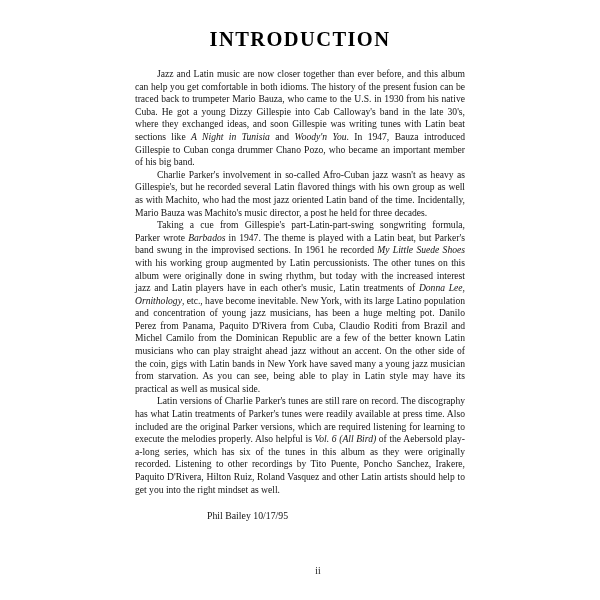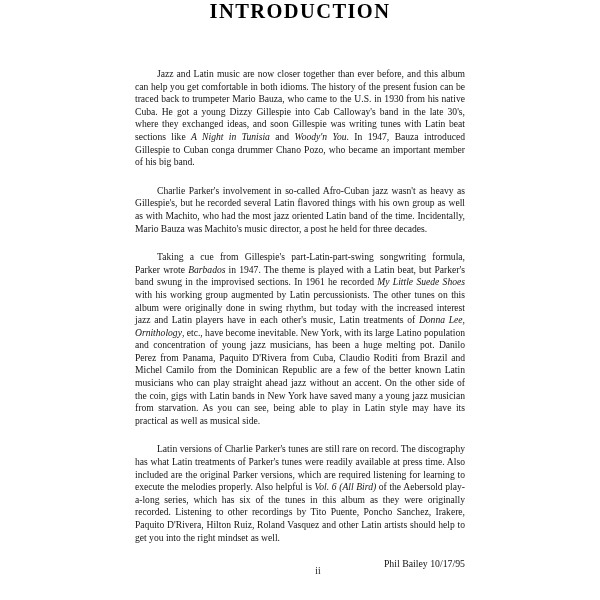--- a/index.html
+++ b/index.html
@@ -21,45 +21,46 @@
     box-sizing: border-box;
     padding: 0;
   }
   .title {
     text-align: center;
     font-family: "Liberation Serif", serif;
     font-weight: bold;
     font-size: 20.5px;
     letter-spacing: 1.4px;
     margin: 0;
+    padding-top: 28px;
     color: #000000;
   }
   .body-col {
     position: absolute;
     left: 135px;
     top: 68px;
     width: 330px;
   }
   p.para {
     margin: 0 0 0 0;
     text-indent: 22px;
     font-size: 9.6px;
     line-height: 12.6px;
     text-align: justify;
     color: #141414;
     font-family: "Liberation Serif", serif;
   }
   p.para + p.para {
-    margin-top: 16px;
+    margin-top: 0px;
   }
   .sig {
     margin-top: 13px;
     font-size: 9.8px;
     line-height: 13px;
-    text-align: right;
+    text-align: left;
     padding-left: 72px;
     font-family: "Liberation Serif", serif;
   }
   .folio {
     position: absolute;
     left: 0;
     right: 0;
     bottom: 24px;
     text-align: center;
     font-size: 9.5px;

